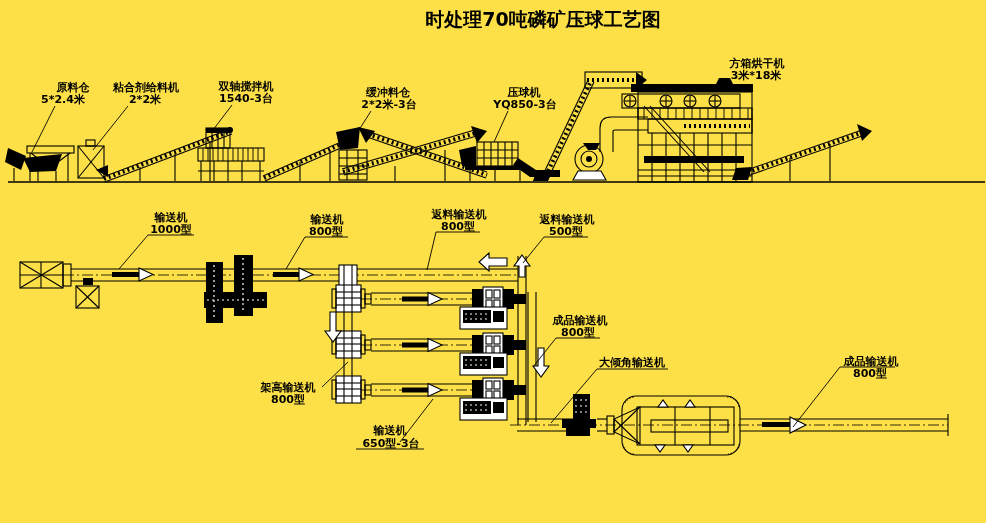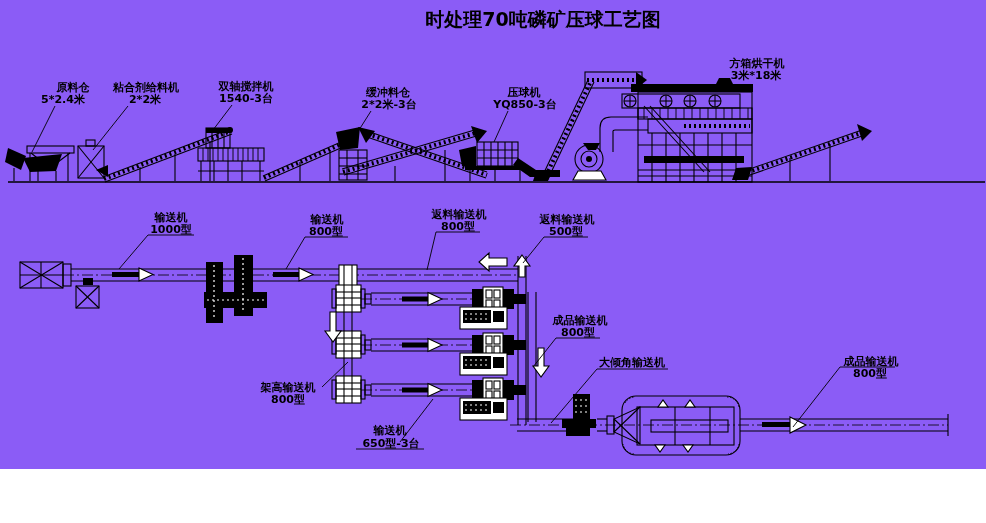--- a/index.html
+++ b/index.html
@@ -1,16 +1,16 @@
 <!DOCTYPE html>
 <html><head>
 <meta charset="utf-8">
 <style>
   html,body{margin:0;padding:0;background:#ffffff;}
-  .stage{position:relative;width:986px;height:469px;background:#8b5cf6;overflow:hidden;
+  .stage{position:relative;width:986px;height:523px;background:#fde047;overflow:hidden;
          font-family:"DejaVu Sans","Liberation Sans",sans-serif;}
   svg{position:absolute;left:0;top:0;}
   .ln{stroke:#000;stroke-width:1.1;fill:none;}
   .thk{stroke:#000;stroke-width:1.6;fill:none;}
   .fl{fill:#000;stroke:none;}
   .wfl{fill:#fff;stroke:#000;stroke-width:1.1;}
   .belt{stroke:#000;stroke-width:4;fill:none;stroke-dasharray:2 3;}
   .cl{stroke:#000;stroke-width:0.8;fill:none;stroke-dasharray:11 3 2 3;}
   .wd{stroke:#fff;stroke-width:1.2;fill:none;stroke-dasharray:2 3;}
   .hatch{stroke:#000;stroke-width:0.9;fill:none;}

